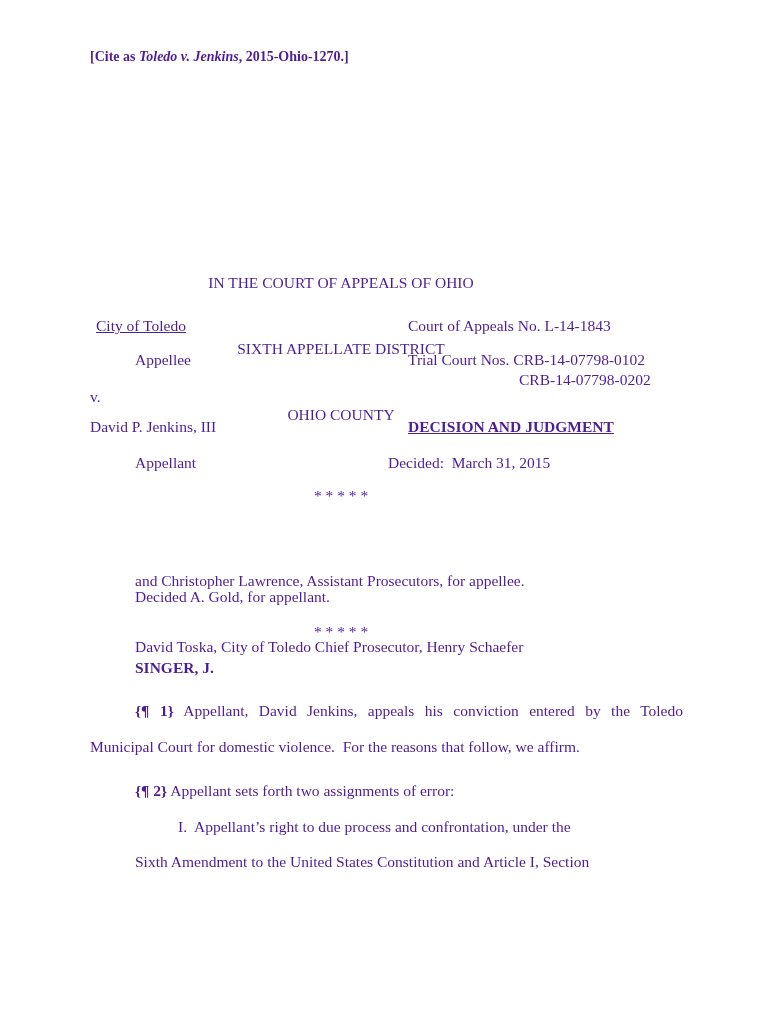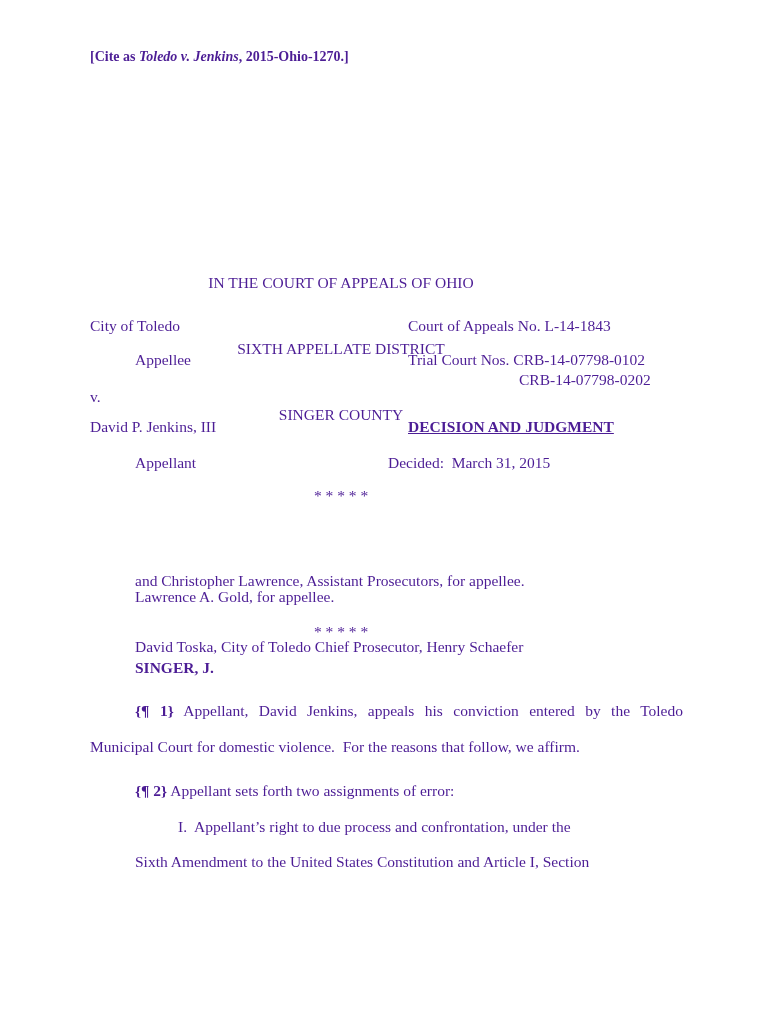--- a/index.html
+++ b/index.html
@@ -58,42 +58,42 @@
 </head>
 <body>
 
 <div class="page">
 
   <div class="abs cite"><span>[Cite as </span><span class="i">Toledo v. Jenkins</span><span>, 2015-Ohio-1270.]</span></div>
 
   <div class="abs center court-title">
     <div>IN THE COURT OF APPEALS OF OHIO</div>
     <div>SIXTH APPELLATE DISTRICT</div>
-    <div>SINGER COUNTY</div>
+    <div>OHIO COUNTY</div>
   </div>
 
-  <div class="abs" style="left:90px; top:316px;">City of Toledo</div>
+  <div class="abs" style="left:96px; top:316px;text-decoration:underline;">City of Toledo</div>
   <div class="abs" style="left:135px; top:350px;">Appellee</div>
   <div class="abs" style="left:90px; top:387px;">v.</div>
   <div class="abs" style="left:90px; top:417px;">David P. Jenkins, III</div>
   <div class="abs" style="left:135px; top:453px;">Appellant</div>
 
   <div class="abs" style="left:408px; top:316px;">Court of Appeals No. L-14-1843</div>
   <div class="abs" style="left:408px; top:350px;">Trial Court Nos. CRB-14-07798-0102</div>
   <div class="abs" style="left:519px; top:370px;">CRB-14-07798-0202</div>
   <div class="abs b u" style="left:408px; top:417px;">DECISION AND JUDGMENT</div>
   <div class="abs" style="left:388px; top:453px;">Decided:  March 31, 2015</div>
 
   <div class="abs center" style="top:486px;">* * * * *</div>
 
   <div class="abs counsel-block">
     <div>and Christopher Lawrence, Assistant Prosecutors, for appellee.</div>
     <div>David Toska, City of Toledo Chief Prosecutor, Henry Schaefer</div>
   </div>
-  <div class="abs" style="left:135px; top:587px;">Lawrence A. Gold, for appellee.</div>
+  <div class="abs" style="left:135px; top:587px;">Decided A. Gold, for appellant.</div>
 
   <div class="abs center" style="top:622px;">* * * * *</div>
 
   <div class="abs b" style="left:135px; top:658px;">SINGER, J.</div>
 
   <div class="abs justify-line"><span class="b">{¶ 1}</span><span> Appellant, David Jenkins, appeals his conviction entered by the Toledo</span></div>
   <div class="abs" style="left:90px; top:737px;">Municipal Court for domestic violence.  For the reasons that follow, we affirm.</div>
 
   <div class="abs" style="left:135px; top:781px;"><span class="b">{¶ 2}</span><span> Appellant sets forth two assignments of error:</span></div>
 

